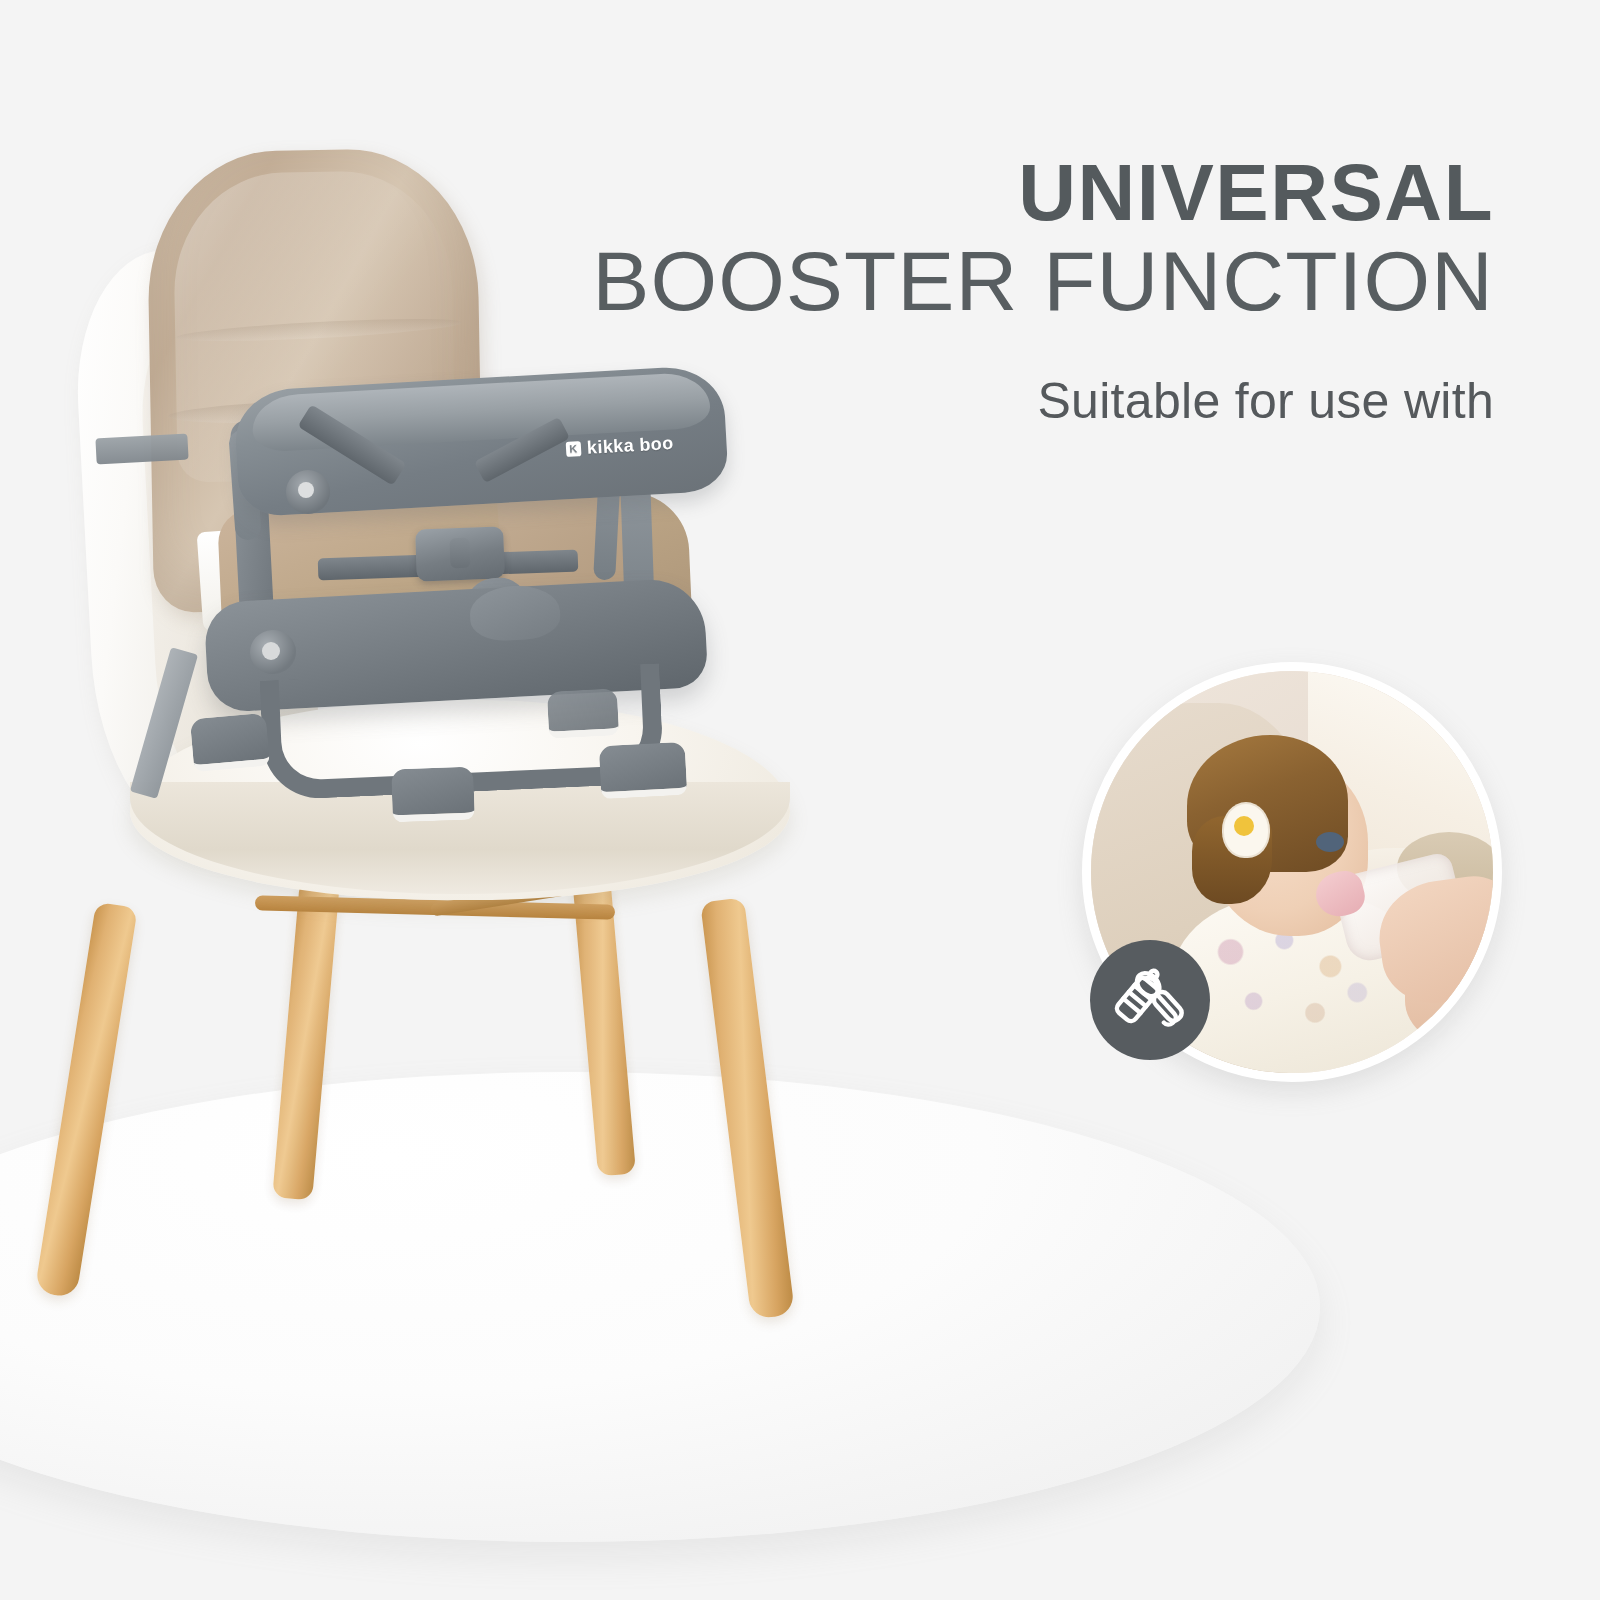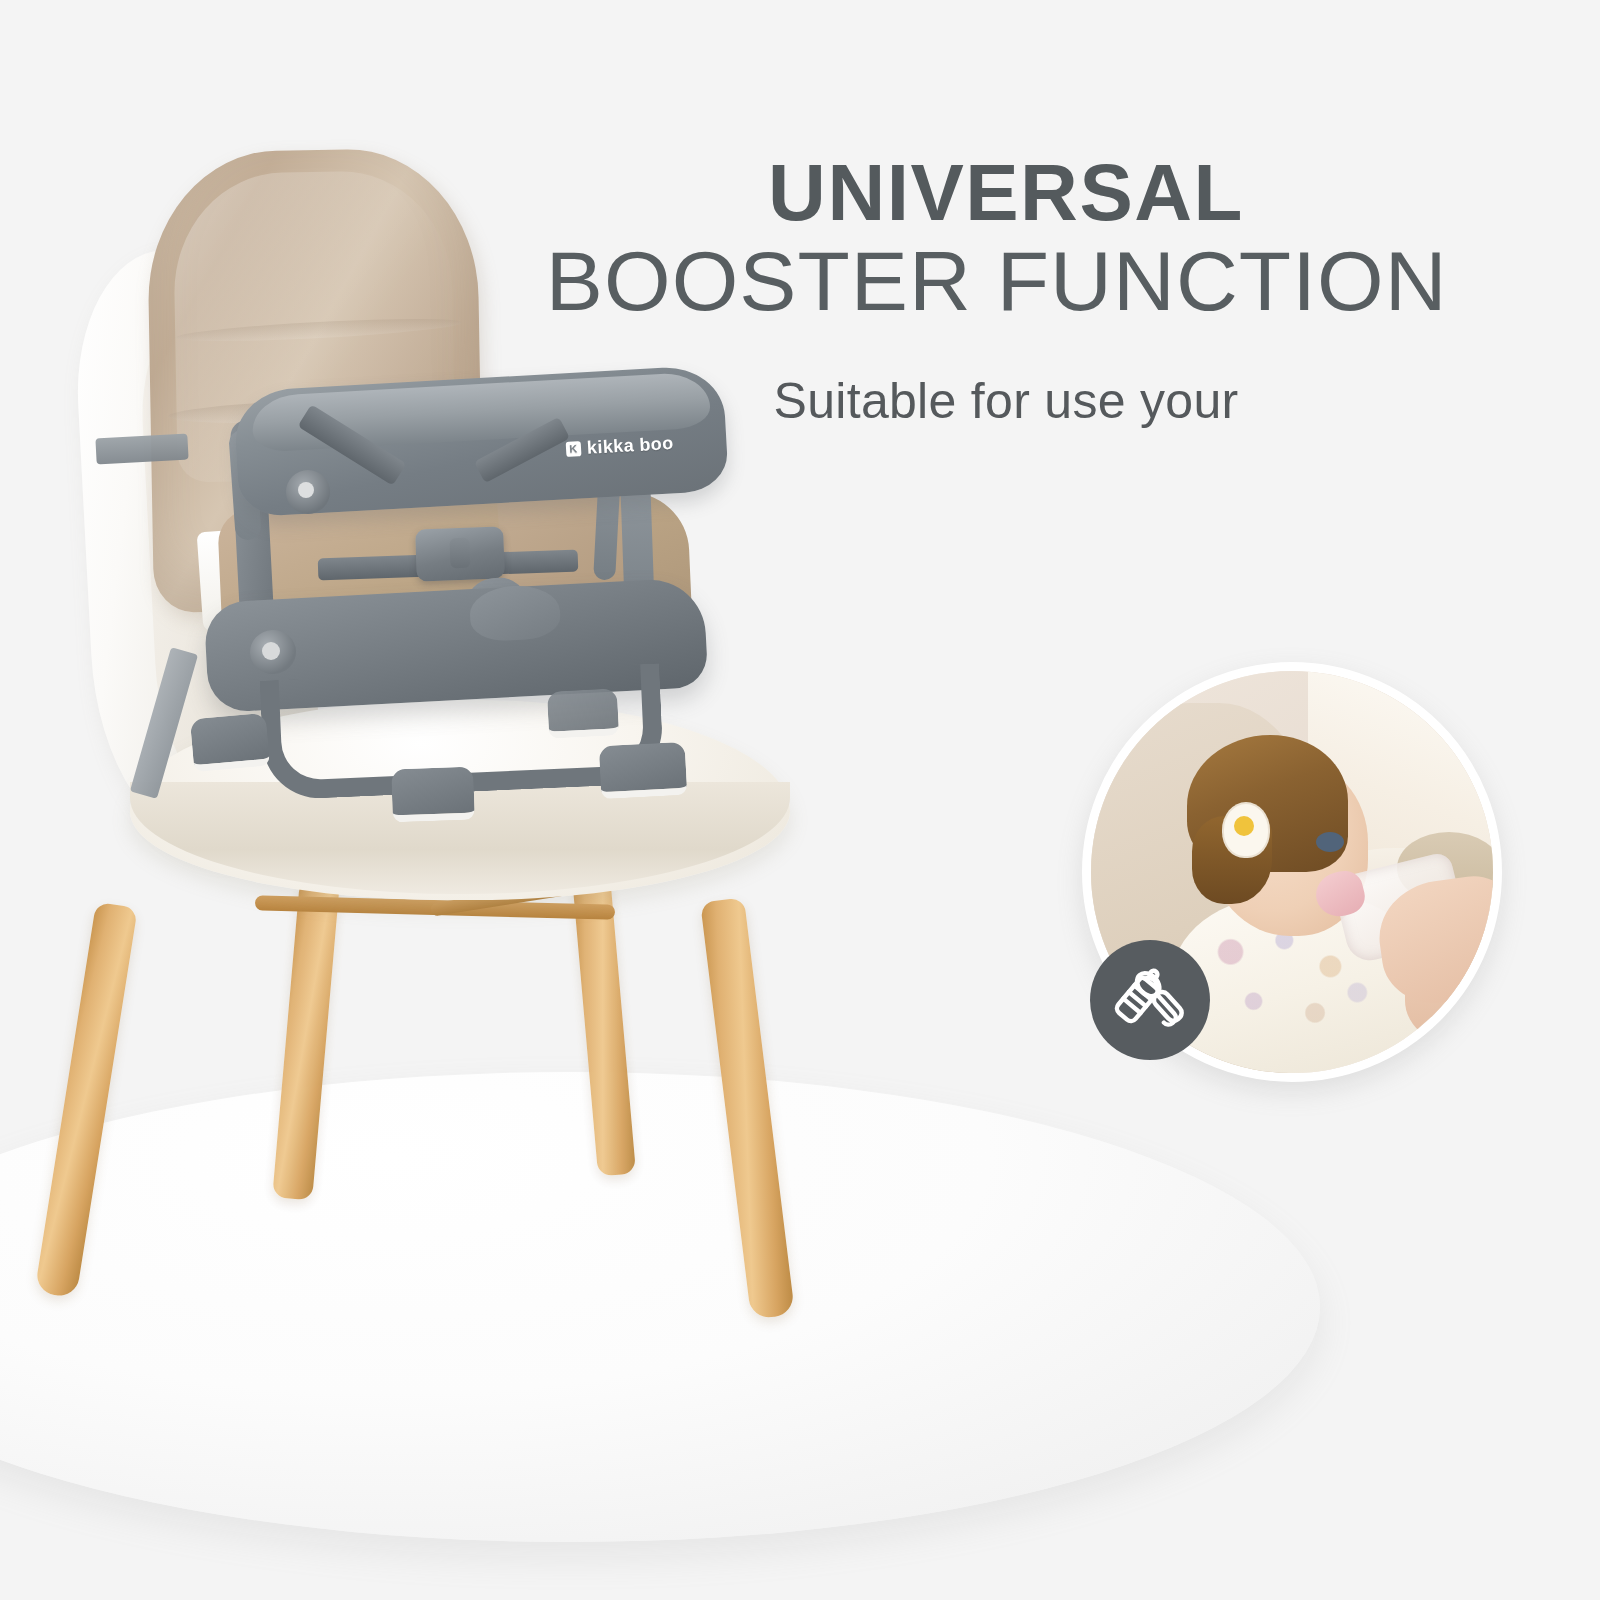--- a/index.html
+++ b/index.html
@@ -6,22 +6,22 @@
   body{
     width:1600px;height:1600px;overflow:hidden;
     background:#f4f4f4;
     font-family:"Liberation Sans", sans-serif;
     position:relative;
   }
   #stage{position:absolute;inset:0;width:1600px;height:1600px;background:#f4f4f4;overflow:hidden;}
 
   
   .text-block{
-    position:absolute;left:541px;top:150px;width:930px;
-    text-align:center;
+    position:absolute;left:564px;top:150px;width:930px;
+    text-align:right;
   }
   .headline-strong{
     font-size:80px;line-height:86px;font-weight:700;
     letter-spacing:1.5px;color:#545a5d;margin:0;
   }
   .headline-light{
     font-size:84px;line-height:90px;font-weight:300;
     letter-spacing:1px;color:#585e61;margin:0;
     transform:scaleX(1.02);transform-origin:right center;
   }
@@ -412,21 +412,21 @@
   <div class="foot foot-bl"></div>
   <div class="foot foot-fr"></div>
 
   <div class="chair-strap cs-top"></div>
   <div class="chair-strap cs-diag"></div>
 
   <div class="text-block">
     <div class="headline-strong">UNIVERSAL</div>
     <div class="headline-light">BOOSTER FUNCTION</div>
     <div class="subtitle">
-      <div>Suitable for use your</div>
+      <div>Suitable for use with</div>
     </div>
   </div>
 
   <div class="inset-wrap">
     <div class="inset-circle">
       <div class="photo">
         <div class="ph-wall"></div>
         <div class="ph-window"></div>
         <div class="ph-chairpad"></div>
         <div class="ph-counter"></div>

